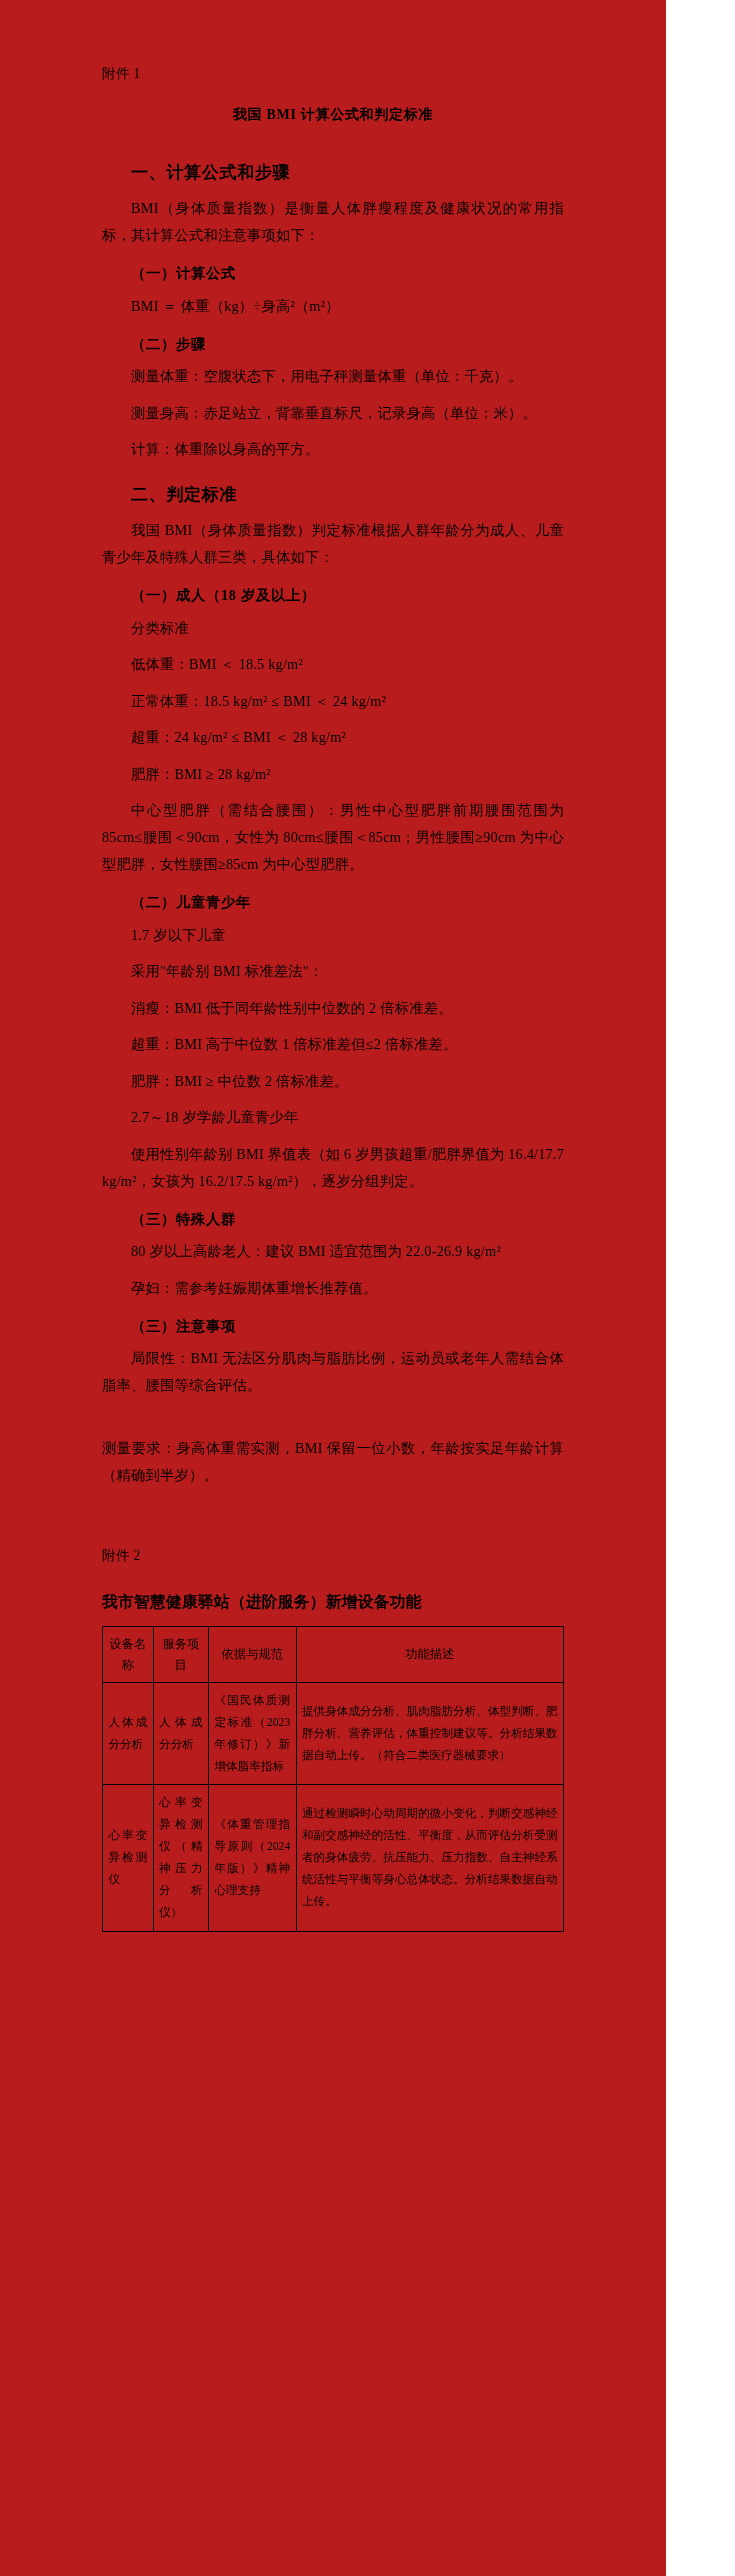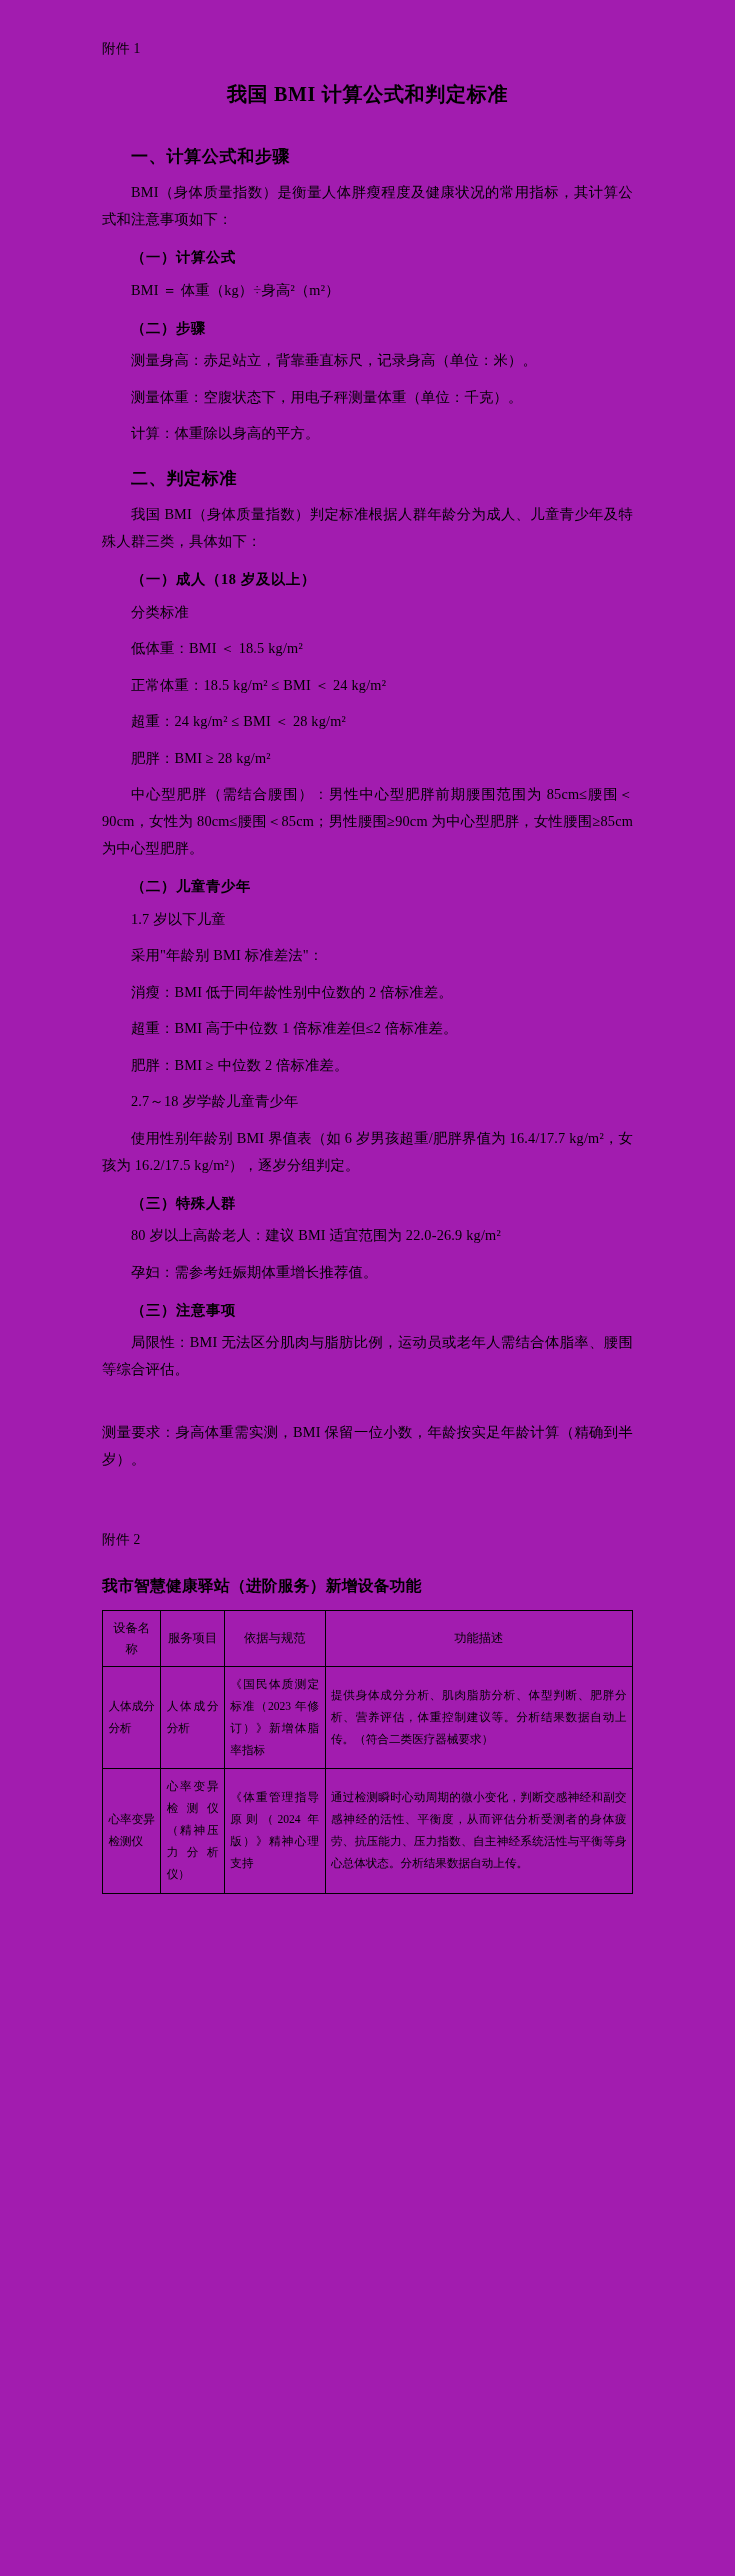--- a/index.html
+++ b/index.html
@@ -6,35 +6,35 @@
     margin: 0;
     padding: 0;
     background: #ffffff;
   }
   body {
     width: 735px;
     font-family: "Liberation Serif", "DejaVu Serif", serif;
     color: #000000;
   }
   .page {
-    width: 735px;
+    width: 666px;
     min-height: 2576px;
     box-sizing: border-box;
-    padding: 40px 102px 41px 102px;
-    background: #a21caf;
+    padding: 65px 102px 41px 102px;
+    background: #b91c1c;
   }
   .attach-label {
     font-size: 13.6px;
     font-family: "Liberation Serif", serif;
     margin: 0 0 23px 0;
     letter-spacing: 0.3px;
   }
   .doc-title {
     text-align: center;
-    font-size: 20px;
+    font-size: 14px;
     font-weight: bold;
     letter-spacing: 0.7px;
     margin: 0 0 37px 0;
     font-family: "Liberation Serif", serif;
   }
   .h2 {
     font-size: 17px;
     font-weight: bold;
     margin: 20.4px 0 11px 0;
     text-indent: 29px;
@@ -114,23 +114,23 @@
   <div class="h2">一、计算公式和步骤</div>
 
   <p class="para">BMI（身体质量指数）是衡量人体胖瘦程度及健康状况的常用指标，其计算公式和注意事项如下：</p>
 
   <div class="h3">（一）计算公式</div>
 
   <p class="para">BMI ＝ 体重（kg）÷身高²（m²）</p>
 
   <div class="h3">（二）步骤</div>
 
+  <p class="para">测量体重：空腹状态下，用电子秤测量体重（单位：千克）。</p>
+
   <p class="para">测量身高：赤足站立，背靠垂直标尺，记录身高（单位：米）。</p>
-
-  <p class="para">测量体重：空腹状态下，用电子秤测量体重（单位：千克）。</p>
 
   <p class="para">计算：体重除以身高的平方。</p>
 
   <div class="h2">二、判定标准</div>
 
   <p class="para">我国 BMI（身体质量指数）判定标准根据人群年龄分为成人、儿童青少年及特殊人群三类，具体如下：</p>
 
   <div class="h3">（一）成人（18 岁及以上）</div>
 
   <p class="para">分类标准</p>

